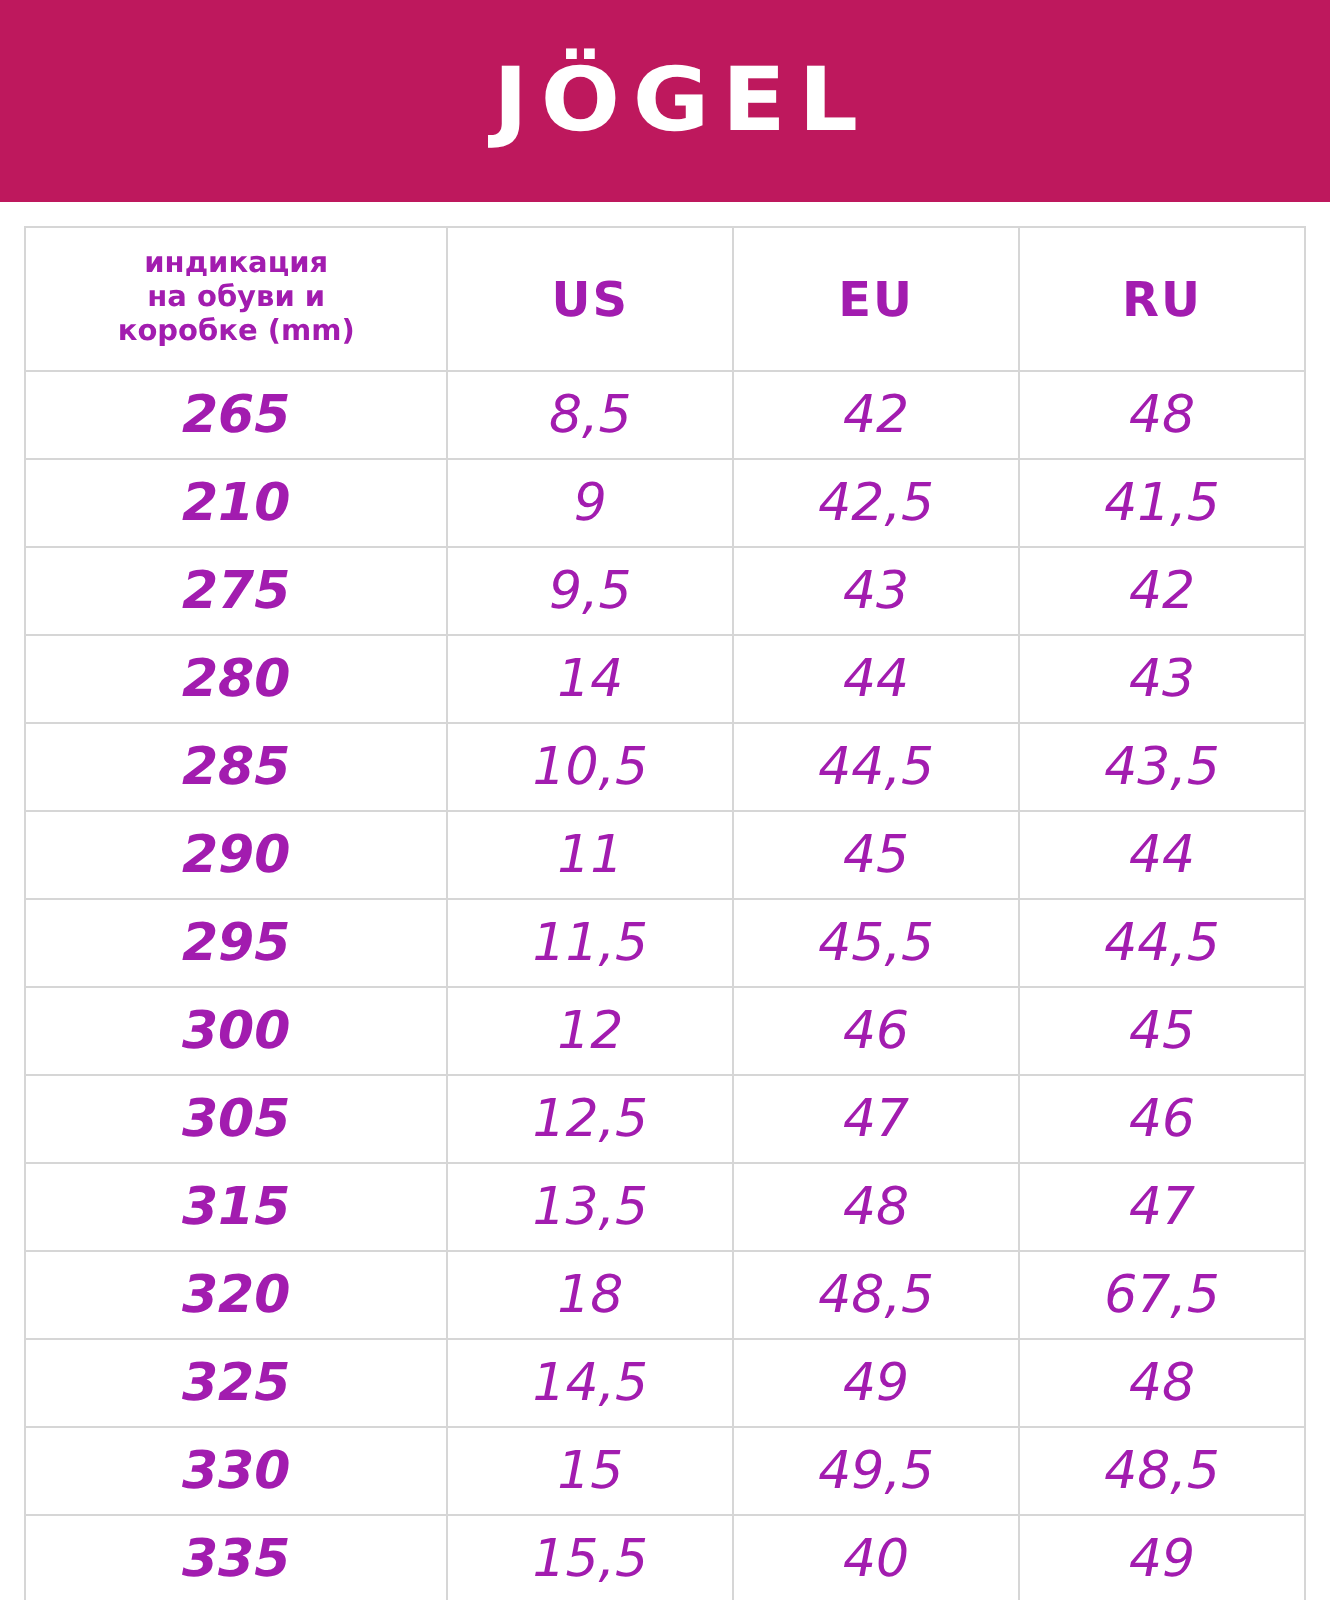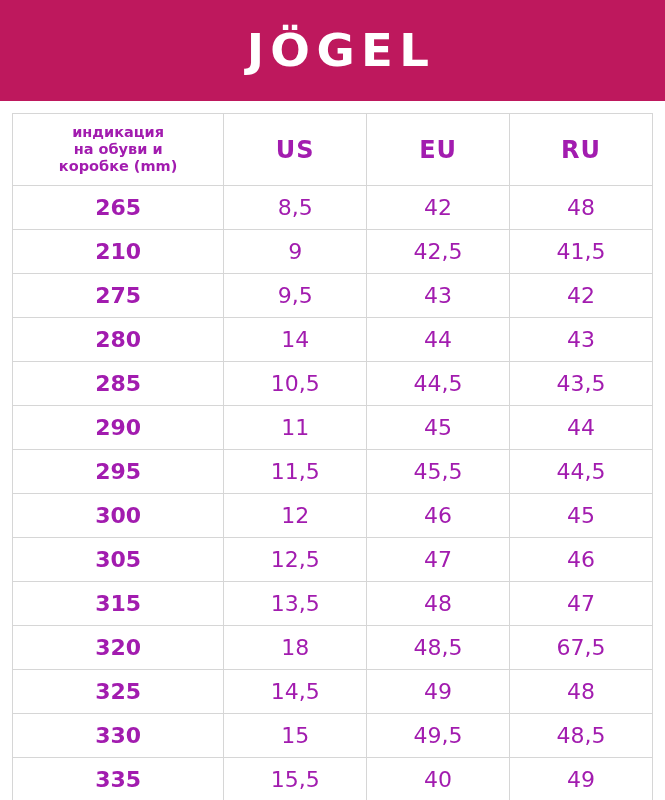--- a/index.html
+++ b/index.html
@@ -77,22 +77,23 @@
     font-weight: bold;
     line-height: 1.18;
   }
   thead th.unit-col {
     font-size: 24px;
     font-weight: bold;
     letter-spacing: 1px;
   }
   tbody td {
     height: 43px;
-    font-size: 22px;
+    font-size: 26px;
     padding: 0;
+    font-style: italic;
   }
   tbody td.mm {
     font-weight: bold;
   }
   tbody td.val {
     font-weight: normal;
   }
 </style>
 </head>
 <body>

